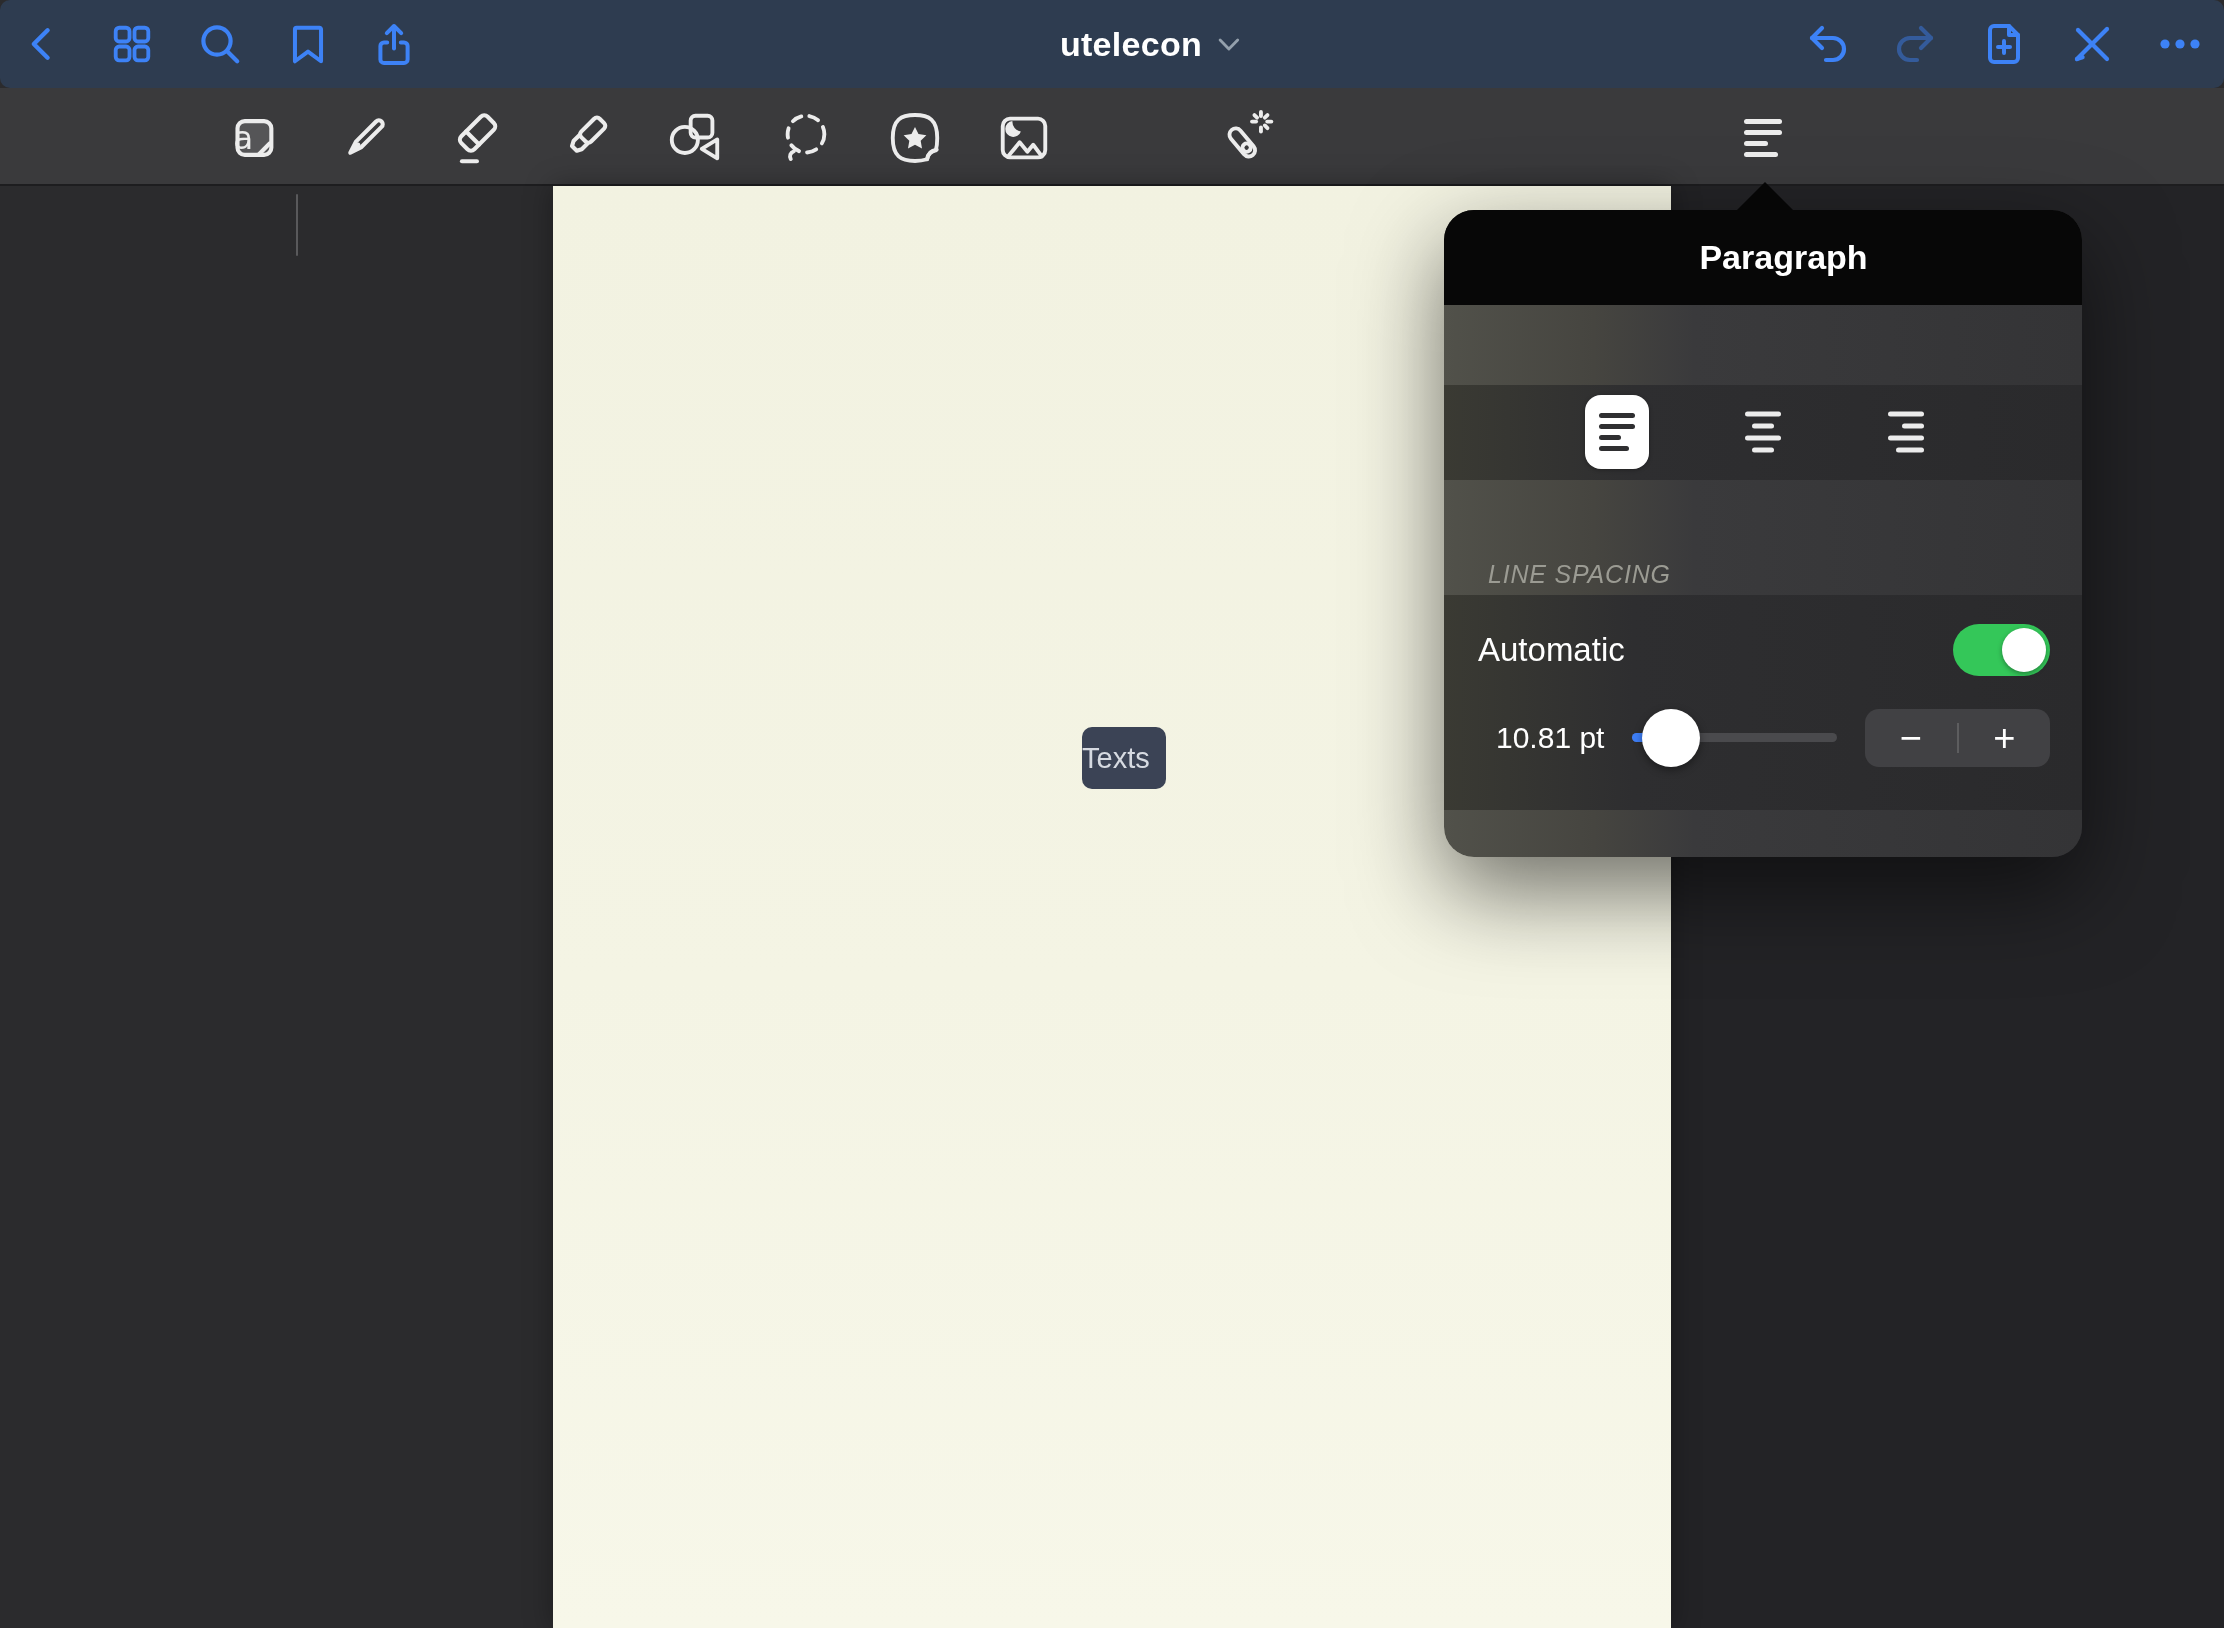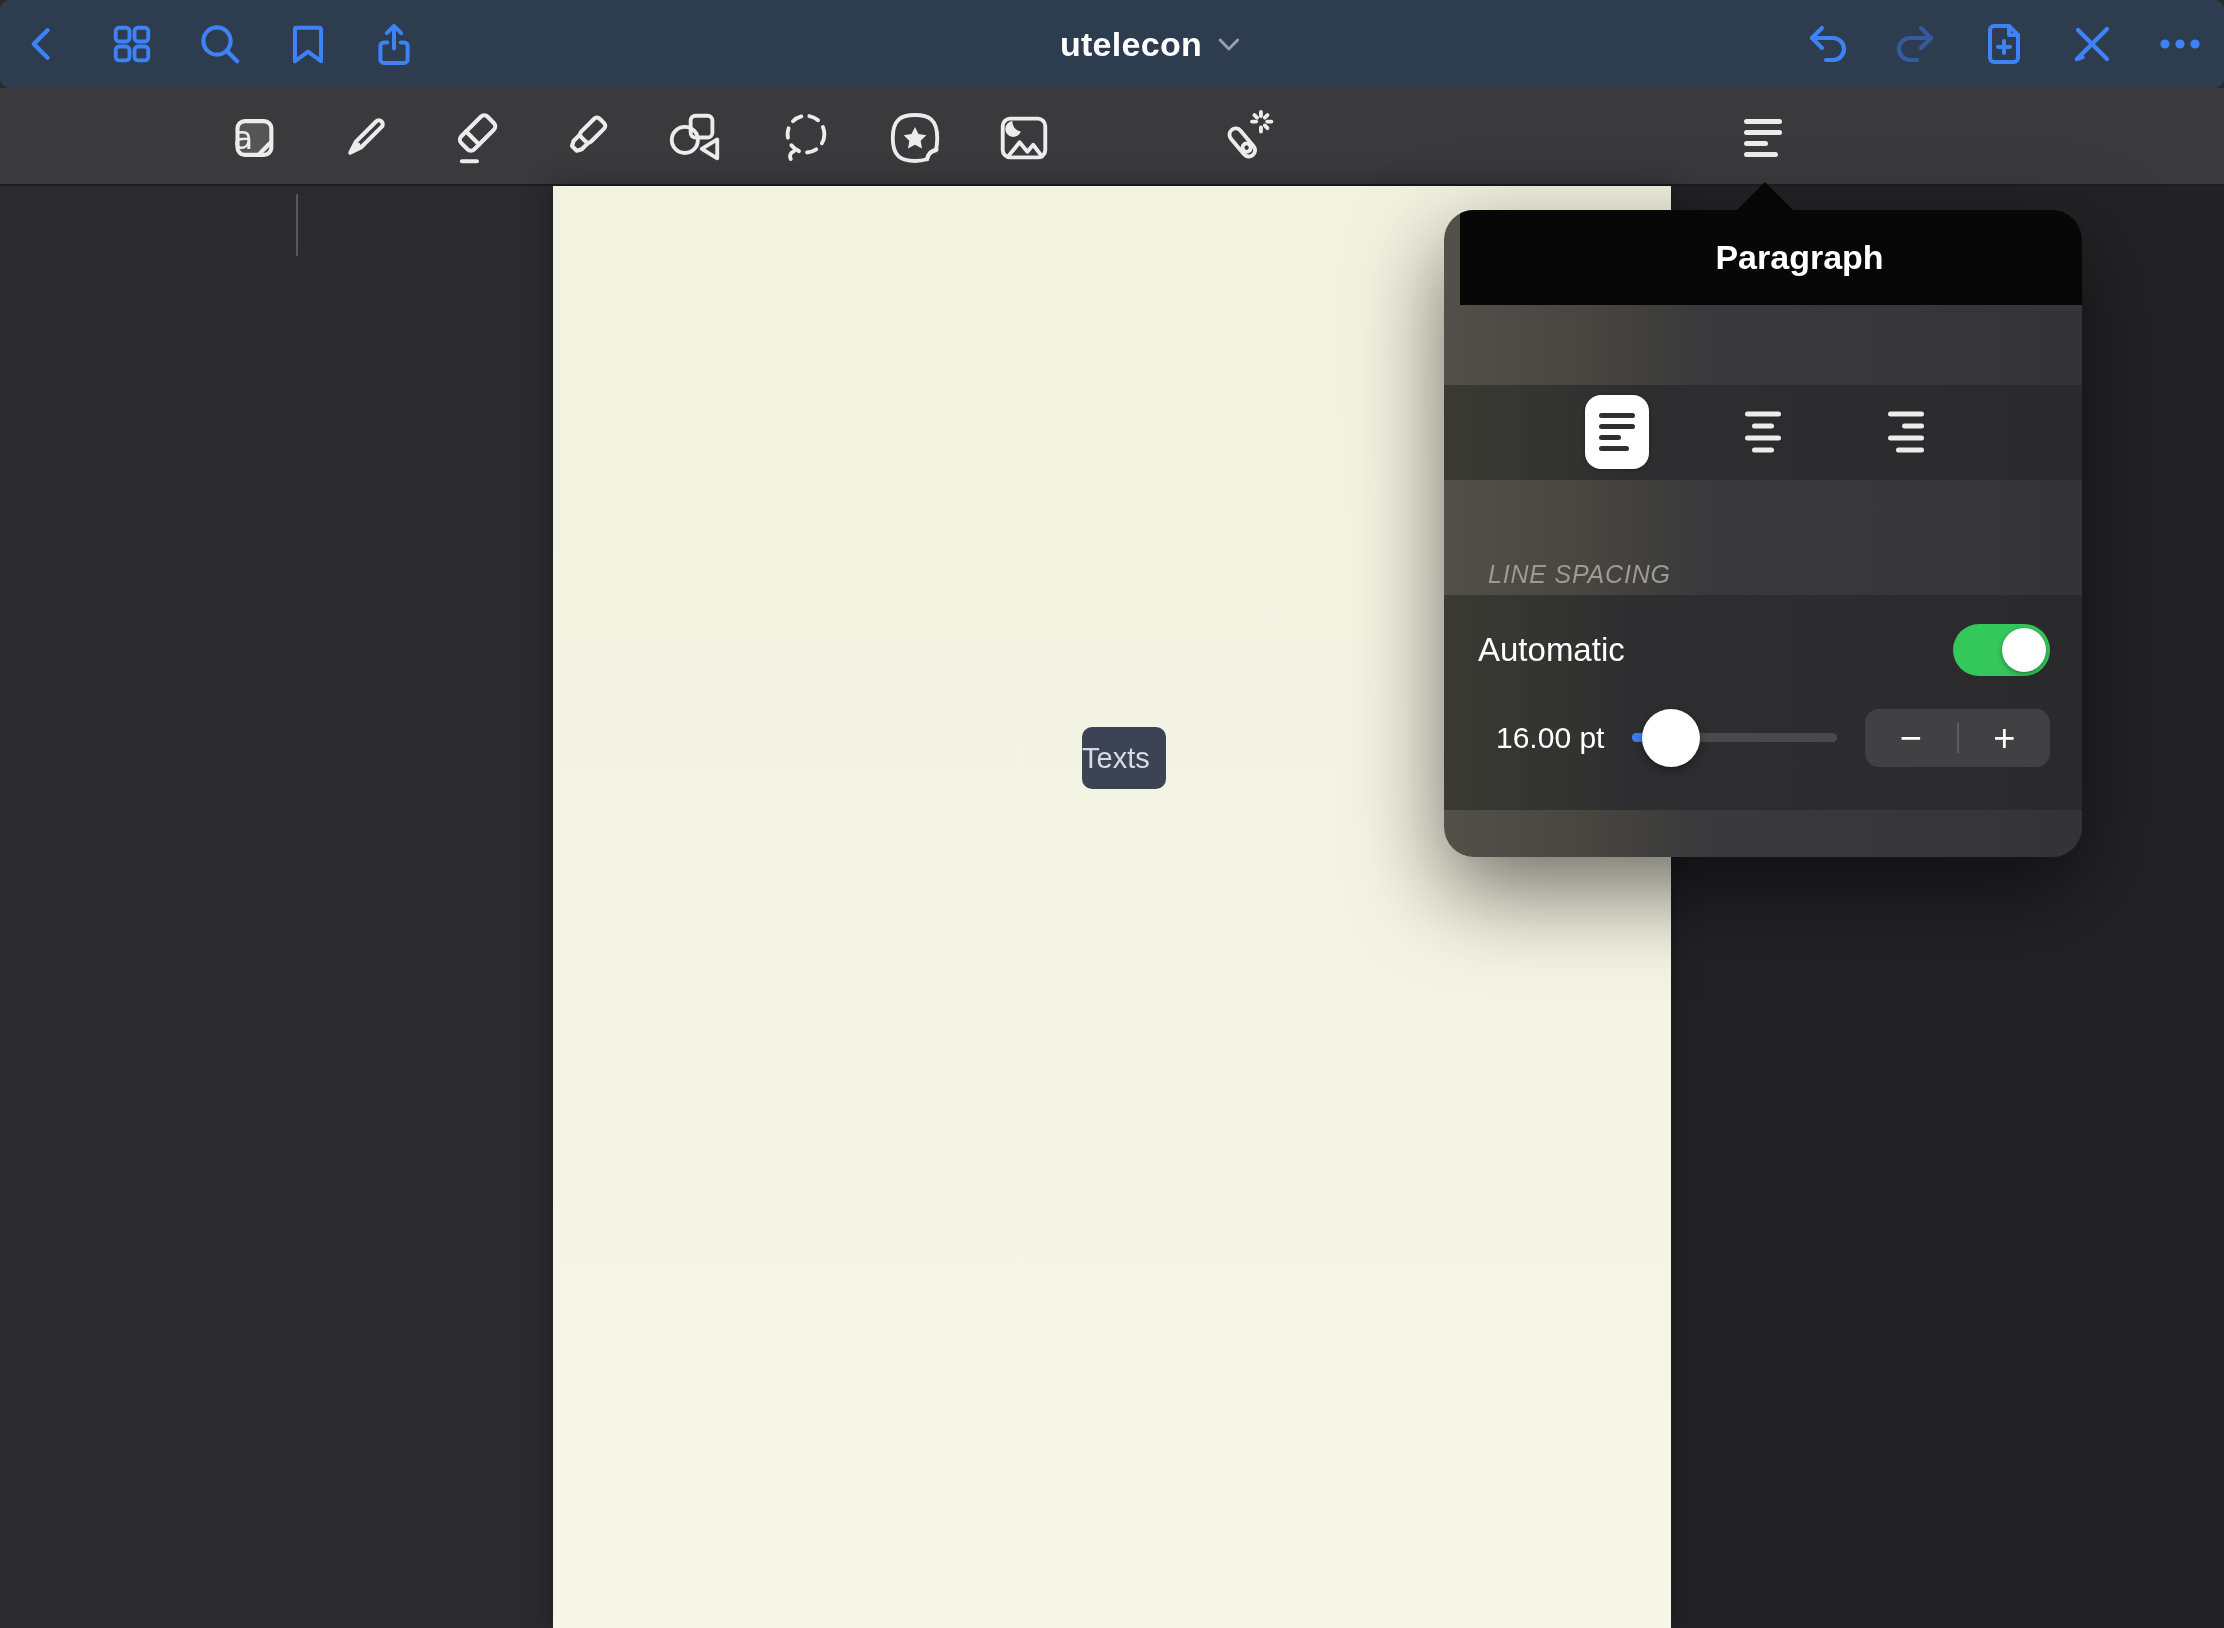--- a/index.html
+++ b/index.html
@@ -40,21 +40,21 @@
     background:linear-gradient(180deg,#f2f2e1 0%,#f4f4e4 55%,#f7f7e9 100%);box-shadow:0 0 26px rgba(0,0,0,.35);}
   .text-chip{position:absolute;left:1082px;top:727px;width:84px;height:62px;border-radius:10px;background:#3b4355;
     color:#d6dae1;font-size:29px;display:flex;align-items:center;cursor:pointer;}
 
   
   .pop-arrow{position:absolute;left:1736px;top:182px;width:0;height:0;
     border-left:29px solid transparent;border-right:29px solid transparent;border-bottom:29px solid #070707;}
   .popover{position:absolute;left:1444px;top:210px;width:638px;height:647px;border-radius:30px;overflow:hidden;
     box-shadow:0 34px 90px rgba(0,0,0,.55);}
   .pop-bg{position:absolute;inset:0;background:linear-gradient(90deg,#51514a 0px,#464540 150px,#3a3a3c 250px,#343436 100%);}
-  .pop-header{position:absolute;left:16px;top:0;width:100%;height:95px;background:#070707;display:flex;align-items:center;justify-content:center;padding-left:41px;}
+  .pop-header{position:absolute;left:0;top:0;width:100%;height:95px;background:#070707;display:flex;align-items:center;justify-content:center;padding-left:41px;}
   .pop-header .t{color:#fff;font-size:34px;font-weight:700;}
   .pop-card{position:absolute;left:0;width:100%;background:linear-gradient(90deg,#3a3a33 0px,#2e2e30 190px,#2a2a2c 100%);}
   .card-align{top:175px;height:95px;}
   .card-rows{top:385px;height:215px;}
   .align-btn{position:absolute;transform:translate(-50%,-50%);display:flex;flex-direction:column;gap:7px;cursor:pointer;}
   .align-btn .bar{height:5px;border-radius:3px;background:#ececec;}
   .align-sel{width:64px;height:74px;background:#fff;border-radius:16px;justify-content:center;padding-left:14px;gap:6px;
     box-shadow:0 1px 4px rgba(0,0,0,.3);}
   .align-sel .bar{background:#2f2f31;}
   .align-c{align-items:center;}
@@ -307,21 +307,21 @@
     </div>
 
     <div class="section-label">LINE SPACING</div>
 
     <div class="pop-card card-rows"></div>
     <div class="auto-label">Automatic</div>
     <div class="toggle">
       <div class="knob"></div>
     </div>
 
-    <div class="spacing-value">16.00 pt</div>
+    <div class="spacing-value">10.81 pt</div>
     <div class="slider-track"></div>
     <div class="slider-fill"></div>
     <div class="slider-knob"></div>
 
     <div class="stepper">
       <div class="cell">−</div>
       <div class="sep"></div>
       <div class="cell">+</div>
     </div>
   </div>

